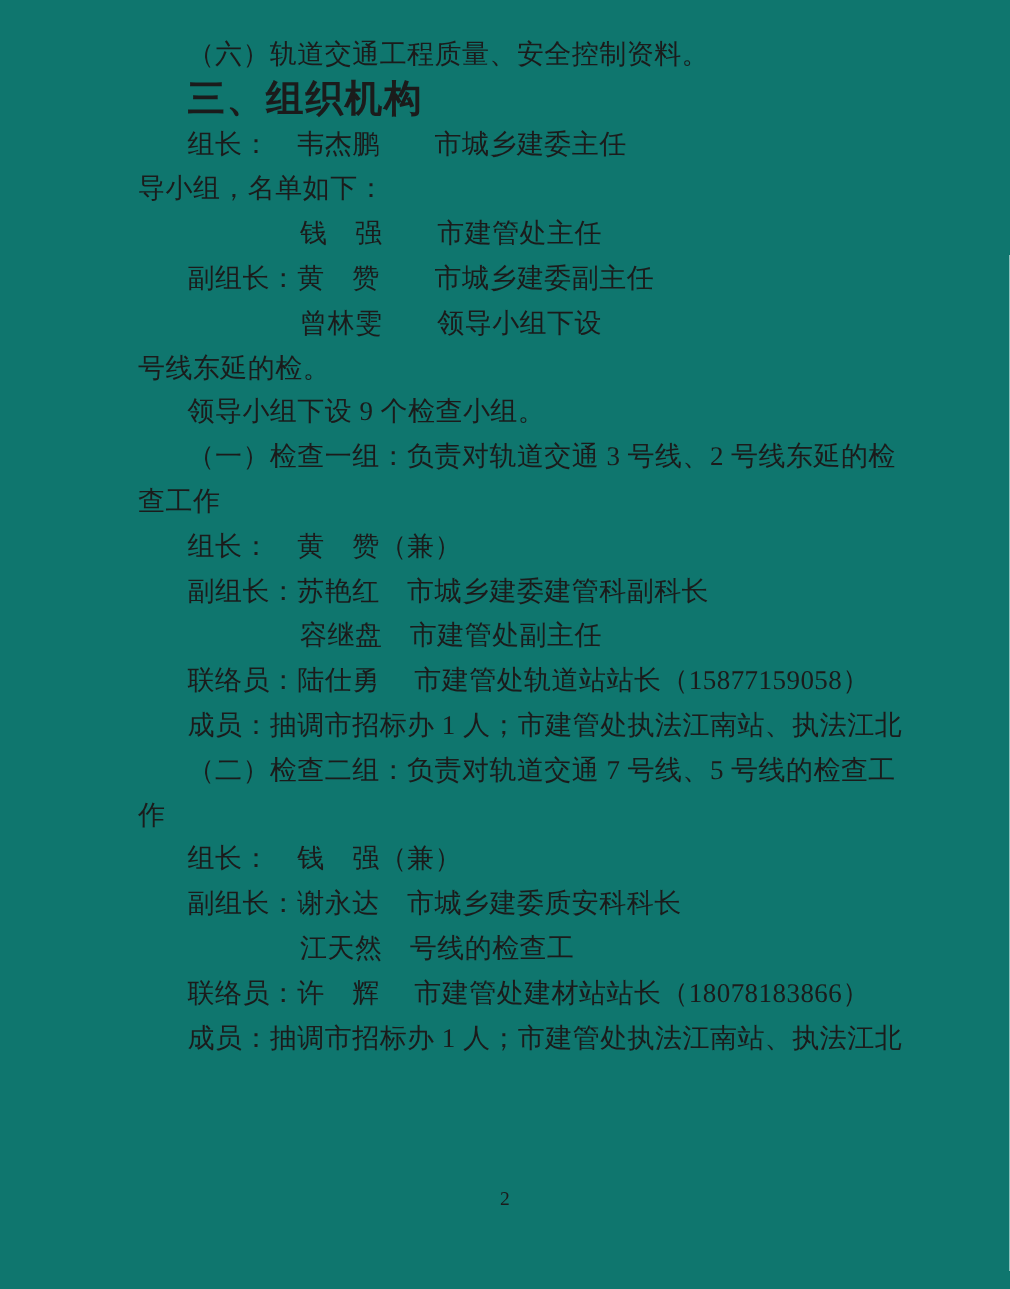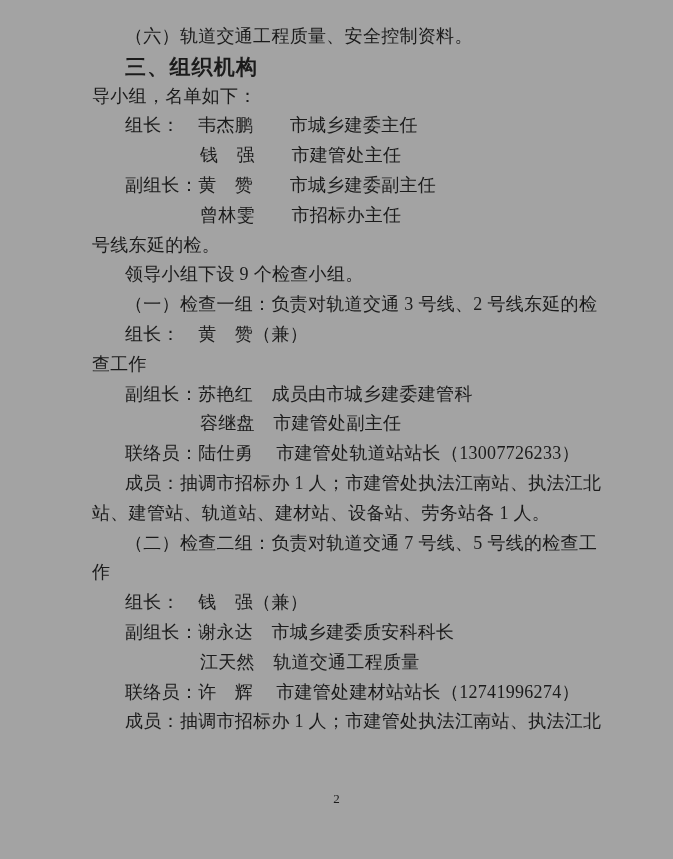--- a/index.html
+++ b/index.html
@@ -7,21 +7,21 @@
     padding: 0;
     width: 673px;
     height: 859px;
     overflow: hidden;
     background: #fdfdfd;
   }
   .page {
     position: relative;
     width: 673px;
     height: 859px;
-    background: #a3a3a3;
+    background: #0f766e;
     color: #1b1b1b;
     font-family: "Liberation Serif", "DejaVu Serif", serif;
   }
   .text-block {
     position: absolute;
     left: 92px;
     top: 22px;
     width: 545px;
   }
   .ln {
@@ -30,58 +30,57 @@
     font-size: 18px;
     line-height: 29.8px;
     letter-spacing: 0.3px;
     white-space: pre;
   }
   .indent { padding-left: 33px; }
   .name-col { padding-left: 108px; }
   .heading {
     font-family: Liberation Sans, sans-serif;
     font-weight: 700;
-    font-size: 21px;
+    font-size: 25px;
     letter-spacing: 1.2px;
   }
   .footer {
     position: absolute;
     top: 792px;
     left: 0;
     width: 673px;
     text-align: center;
     font-size: 13px;
     line-height: 14px;
     color: #1b1b1b;
   }
 </style>
 </head>
 <body>
 
 <div class="page">
   <div class="text-block">
     <p class="ln indent">（六）轨道交通工程质量、安全控制资料。</p>
     <p class="ln indent heading">三、组织机构</p>
+    <p class="ln indent">组长：　韦杰鹏　　市城乡建委主任</p>
     <p class="ln">导小组，名单如下：</p>
-    <p class="ln indent">组长：　韦杰鹏　　市城乡建委主任</p>
     <p class="ln name-col">钱　强　　市建管处主任</p>
     <p class="ln indent">副组长：黄　赞　　市城乡建委副主任</p>
-    <p class="ln name-col">曾林雯　　市招标办主任</p>
+    <p class="ln name-col">曾林雯　　领导小组下设</p>
     <p class="ln">号线东延的检。</p>
     <p class="ln indent">领导小组下设 9 个检查小组。</p>
     <p class="ln indent">（一）检查一组：负责对轨道交通 3 号线、2 号线东延的检</p>
+    <p class="ln">查工作</p>
     <p class="ln indent">组长：　黄　赞（兼）</p>
-    <p class="ln">查工作</p>
-    <p class="ln indent">副组长：苏艳红　成员由市城乡建委建管科</p>
+    <p class="ln indent">副组长：苏艳红　市城乡建委建管科副科长</p>
     <p class="ln name-col">容继盘　市建管处副主任</p>
-    <p class="ln indent">联络员：陆仕勇　 市建管处轨道站站长（13007726233）</p>
+    <p class="ln indent">联络员：陆仕勇　 市建管处轨道站站长（15877159058）</p>
     <p class="ln indent">成员：抽调市招标办 1 人；市建管处执法江南站、执法江北</p>
-    <p class="ln">站、建管站、轨道站、建材站、设备站、劳务站各 1 人。</p>
     <p class="ln indent">（二）检查二组：负责对轨道交通 7 号线、5 号线的检查工</p>
     <p class="ln">作</p>
     <p class="ln indent">组长：　钱　强（兼）</p>
     <p class="ln indent">副组长：谢永达　市城乡建委质安科科长</p>
-    <p class="ln name-col">江天然　轨道交通工程质量</p>
-    <p class="ln indent">联络员：许　辉　 市建管处建材站站长（12741996274）</p>
+    <p class="ln name-col">江天然　号线的检查工</p>
+    <p class="ln indent">联络员：许　辉　 市建管处建材站站长（18078183866）</p>
     <p class="ln indent">成员：抽调市招标办 1 人；市建管处执法江南站、执法江北</p>
   </div>
   <div class="footer">2</div>
 </div>
 
 </body></html>

